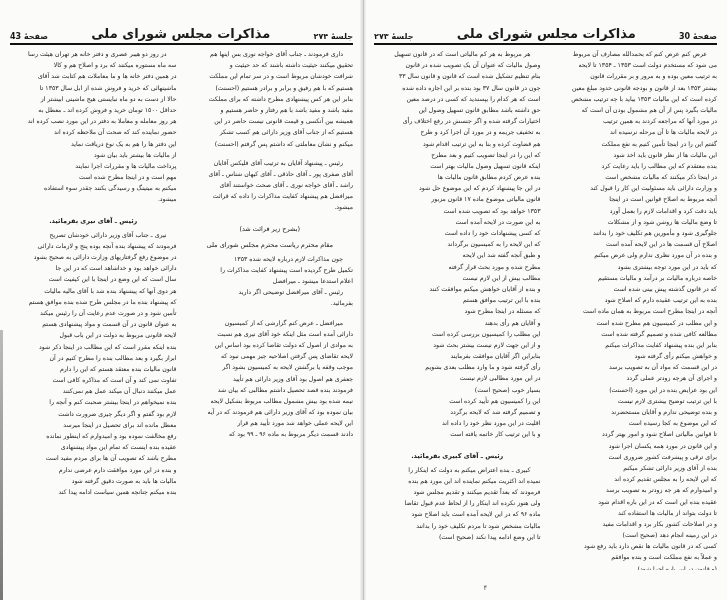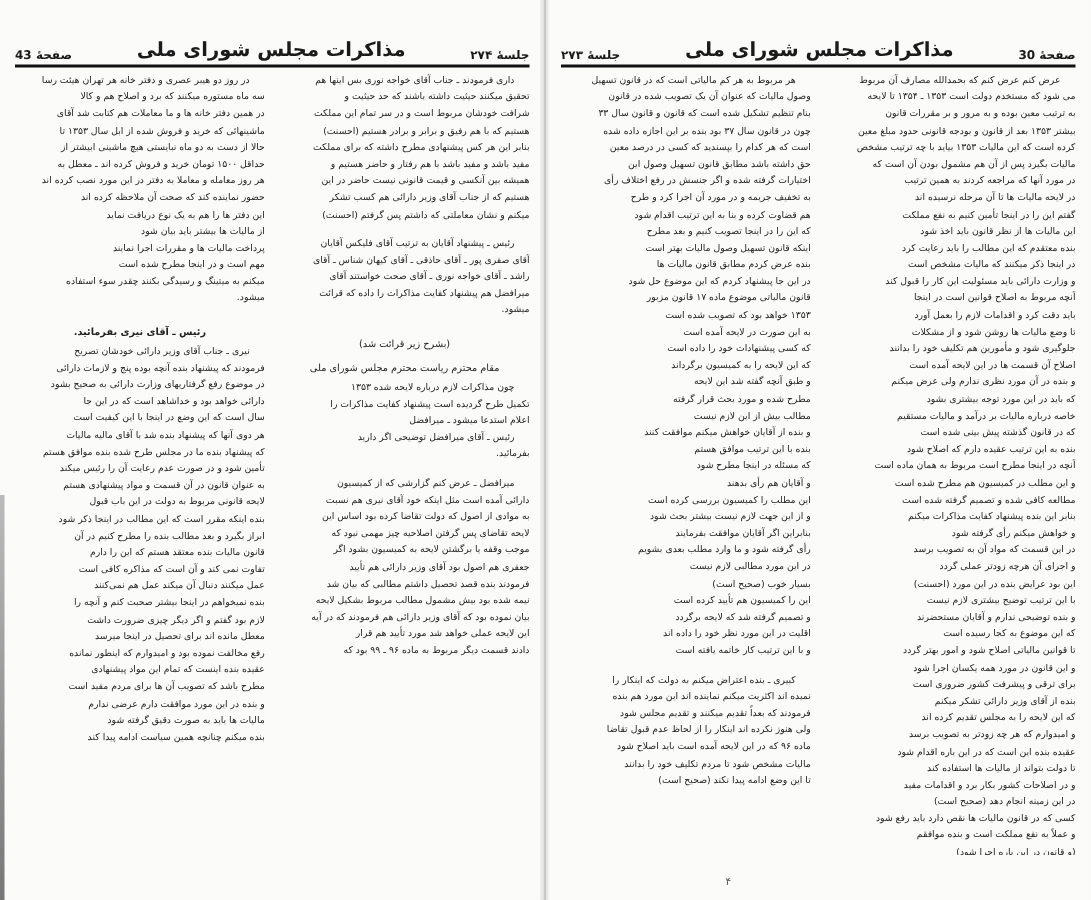--- a/index.html
+++ b/index.html
@@ -256,20 +256,21 @@
             <div class="line">بنابراین اگر آقایان موافقت بفرمایند</div>
             <div class="line">رأی گرفته شود و ما وارد مطلب بعدی بشویم</div>
             <div class="line">در این مورد مطالبی لازم نیست</div>
             <div class="line">بسیار خوب (صحیح است)</div>
             <div class="line">این را کمیسیون هم تأیید کرده است</div>
             <div class="line">و تصمیم گرفته شد که لایحه برگردد</div>
             <div class="line">اقلیت در این مورد نظر خود را داده اند</div>
             <div class="line">و با این ترتیب کار خاتمه یافته است</div>
           </div>
         <div class="gap"></div>
+        <div class="heading speaker">رئیس ـ آقای کبیری بفرمائید.</div>
         <div>
             <div class="line para-lead">کبیری ـ بنده اعتراض میکنم به دولت که اینکار را</div>
             <div class="line">نمیده اند اکثریت میکنم نماینده اند این مورد هم بنده</div>
             <div class="line">فرمودند که بعداً تقدیم میکنند و تقدیم مجلس شود</div>
             <div class="line">ولی هنوز نکرده اند اینکار را از لحاظ عدم قبول تقاضا</div>
             <div class="line">ماده ۹۶ که در این لایحه آمده است باید اصلاح شود</div>
             <div class="line">مالیات مشخص شود تا مردم تکلیف خود را بدانند</div>
             <div class="line">تا این وضع ادامه پیدا نکند (صحیح است)</div>
           </div>
       </div>

